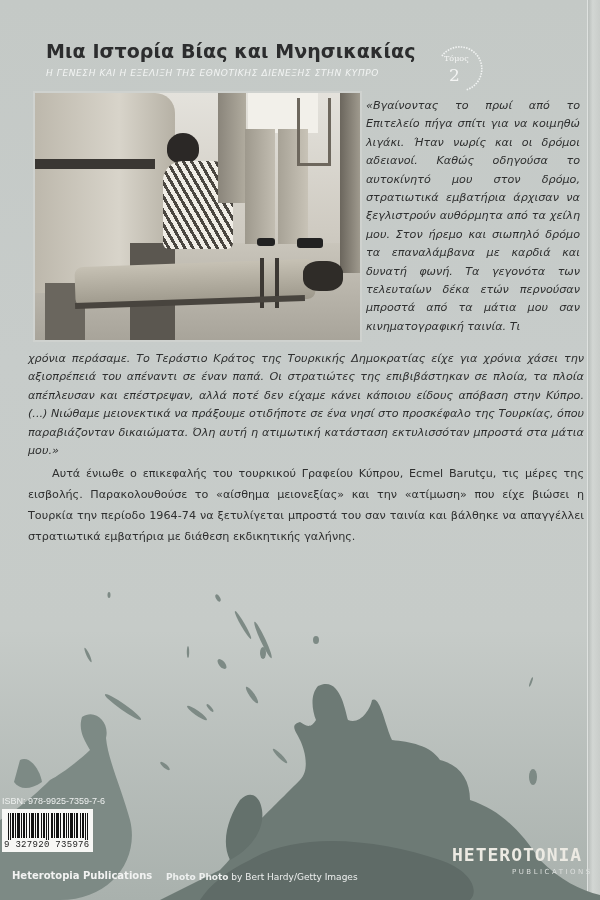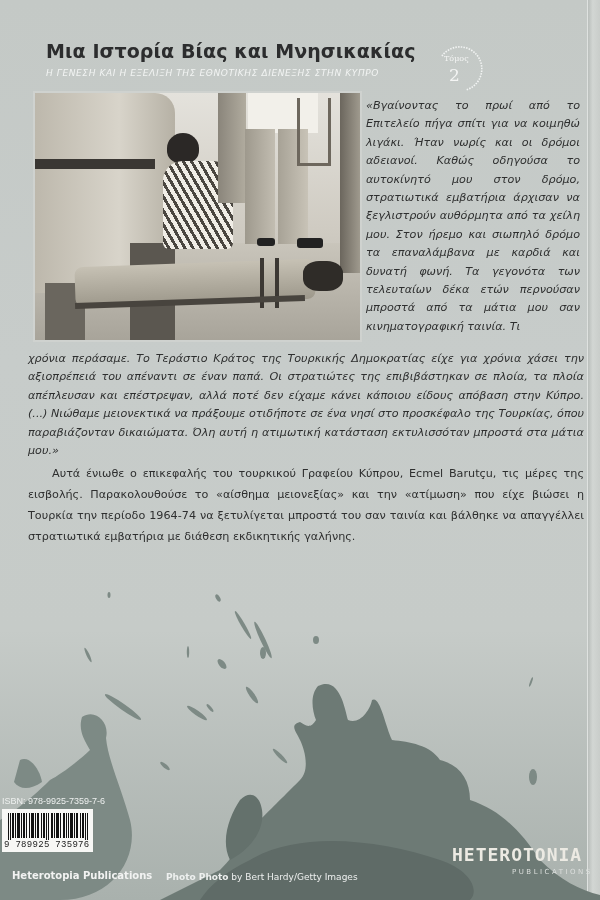--- a/index.html
+++ b/index.html
@@ -206,21 +206,21 @@
       <rect x="60" y="0" width="1" height="25"></rect>
         <rect x="62" y="0" width="3" height="25"></rect>
       <rect x="66" y="0" width="1" height="25"></rect>
         <rect x="68" y="0" width="2" height="25"></rect>
       <rect x="72" y="0" width="1" height="25"></rect>
         <rect x="74" y="0" width="2" height="25"></rect>
       <rect x="77" y="0" width="1" height="27"></rect>
         <rect x="79" y="0" width="1" height="27"></rect>
     </g>
   </svg>
-  <span class="digits">9 789925 735976</span>
+  <span class="digits">9 327920 735976</span>
 </div>
 
 <div class="footer-publisher">Heterotopia Publications</div>
 <div class="footer-credit">
   <b>Photo Photo</b><span> by Bert Hardy/Getty Images</span>
 </div>
 
 <div class="logo">
   <div class="logo-main">HETEROTONIA</div>
   <div class="logo-sub">PUBLICATIONS</div>

